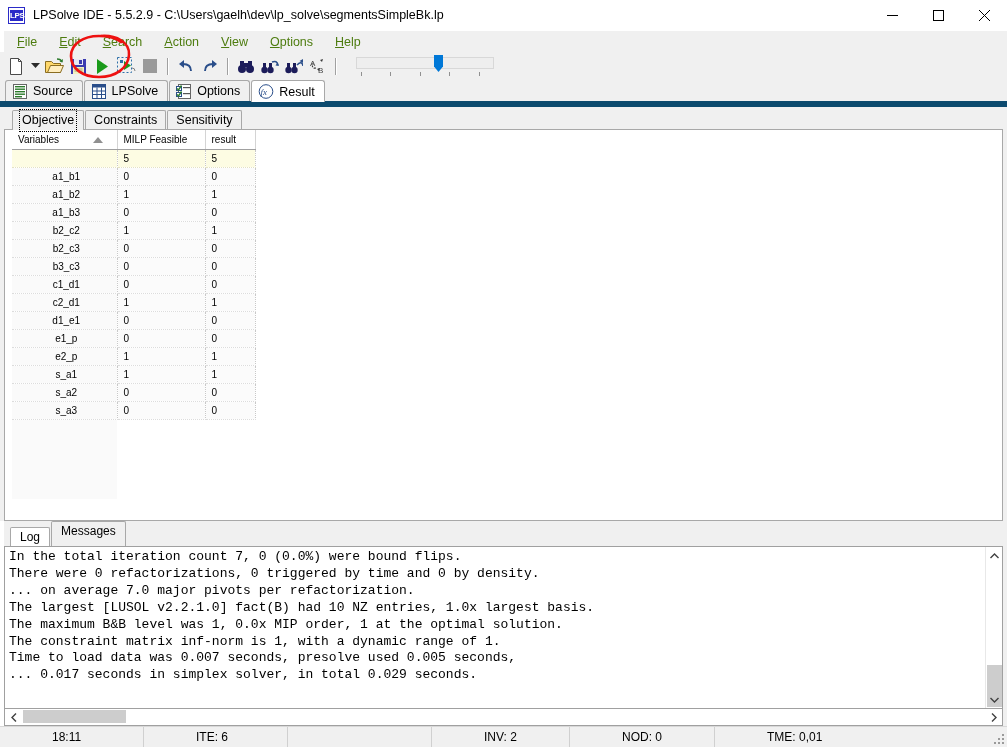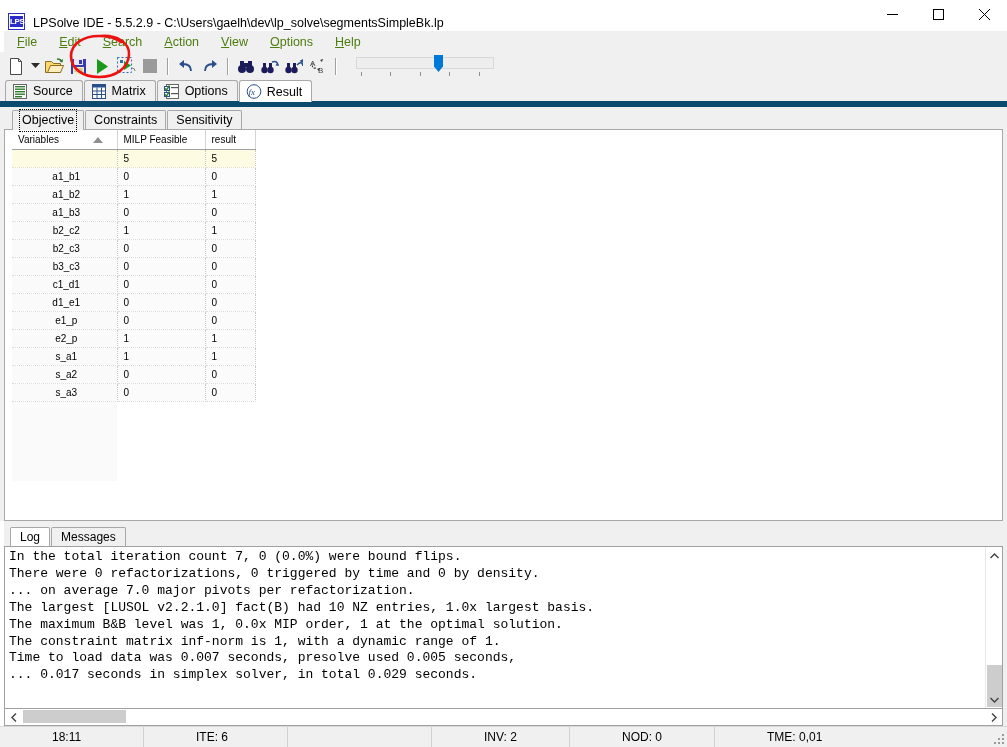--- a/index.html
+++ b/index.html
@@ -16,21 +16,21 @@
     background: #f0f0f0;
     display: flex;
     flex-direction: column;
   }
 
   
   .titlebar {
     height: 31px;
     background: #ffffff;
     display: flex;
-    align-items: flex-end;
+    align-items: center;
     flex: 0 0 auto;
     border-bottom: 1px solid #ffffff;
   }
   .app-icon {
     width: 17px; height: 17px;
     margin-left: 8px; margin-right: 8px;
     background: #ffffff;
     border: 1px solid #2b2bc8;
     display: flex; align-items: center; justify-content: center;
     flex: 0 0 auto;
@@ -280,21 +280,21 @@
   }
   .log-tabs {
     height: 20px;
     display: flex;
     align-items: flex-end;
     padding-left: 6px;
     flex: 0 0 auto;
     text-align: center;
   }
   .ltab {
-    height: 19px;
+    height: 25px;
     padding: 0 9px;
     font-size: 12px;
     line-height: 19px;
     background: #f0f0f0;
     border: 1px solid #a8a8a8;
     border-bottom: none;
     margin-right: 1px;
     border-radius: 2px 2px 0 0;
     color: #000;
   }
@@ -585,21 +585,21 @@
 
     <div class="otab">
       <svg class="ic" viewBox="0 0 16 15">
         <rect x="1.5" y="0.5" width="13" height="14" fill="#fff" stroke="#2a4e8a"></rect>
         <rect x="1.5" y="0.5" width="13" height="3" fill="#2a4e8a"></rect>
         <line x1="1.5" y1="7" x2="14.5" y2="7" stroke="#2a4e8a"></line>
         <line x1="1.5" y1="10.5" x2="14.5" y2="10.5" stroke="#2a4e8a"></line>
         <line x1="6" y1="3.5" x2="6" y2="14.5" stroke="#2a4e8a"></line>
         <line x1="10.5" y1="3.5" x2="10.5" y2="14.5" stroke="#2a4e8a"></line>
       </svg>
-      <span>Matrix</span>
+      <span>LPSolve</span>
     </div>
 
     <div class="otab">
       <svg class="ic" viewBox="0 0 16 15">
         <rect x="2.5" y="0.5" width="12" height="14" fill="#fff" stroke="#666"></rect>
         <rect x="0.5" y="2.5" width="5" height="4" fill="#fff" stroke="#2a4e8a"></rect>
         <rect x="0.5" y="8.5" width="5" height="4" fill="#fff" stroke="#2a4e8a"></rect>
         <path d="M1 4.5 L2.5 6 L5.5 1.5" fill="none" stroke="#2c7a2c" stroke-width="1.4"></path>
         <path d="M1 10.5 L2.5 12 L5.5 7.5" fill="none" stroke="#2c7a2c" stroke-width="1.4"></path>
         <rect x="7" y="3" width="7" height="1.2" fill="#555"></rect>
@@ -676,20 +676,25 @@
             </tr>
           <tr>
               <td class="name">b3_c3</td>
               <td class="val">0</td>
               <td class="val">0</td>
             </tr>
           <tr>
               <td class="name">c1_d1</td>
               <td class="val">0</td>
               <td class="val">0</td>
+            </tr>
+          <tr>
+              <td class="name">c2_d1</td>
+              <td class="val">1</td>
+              <td class="val">1</td>
             </tr>
           <tr>
               <td class="name">d1_e1</td>
               <td class="val">0</td>
               <td class="val">0</td>
             </tr>
           <tr>
               <td class="name">e1_p</td>
               <td class="val">0</td>
               <td class="val">0</td>

